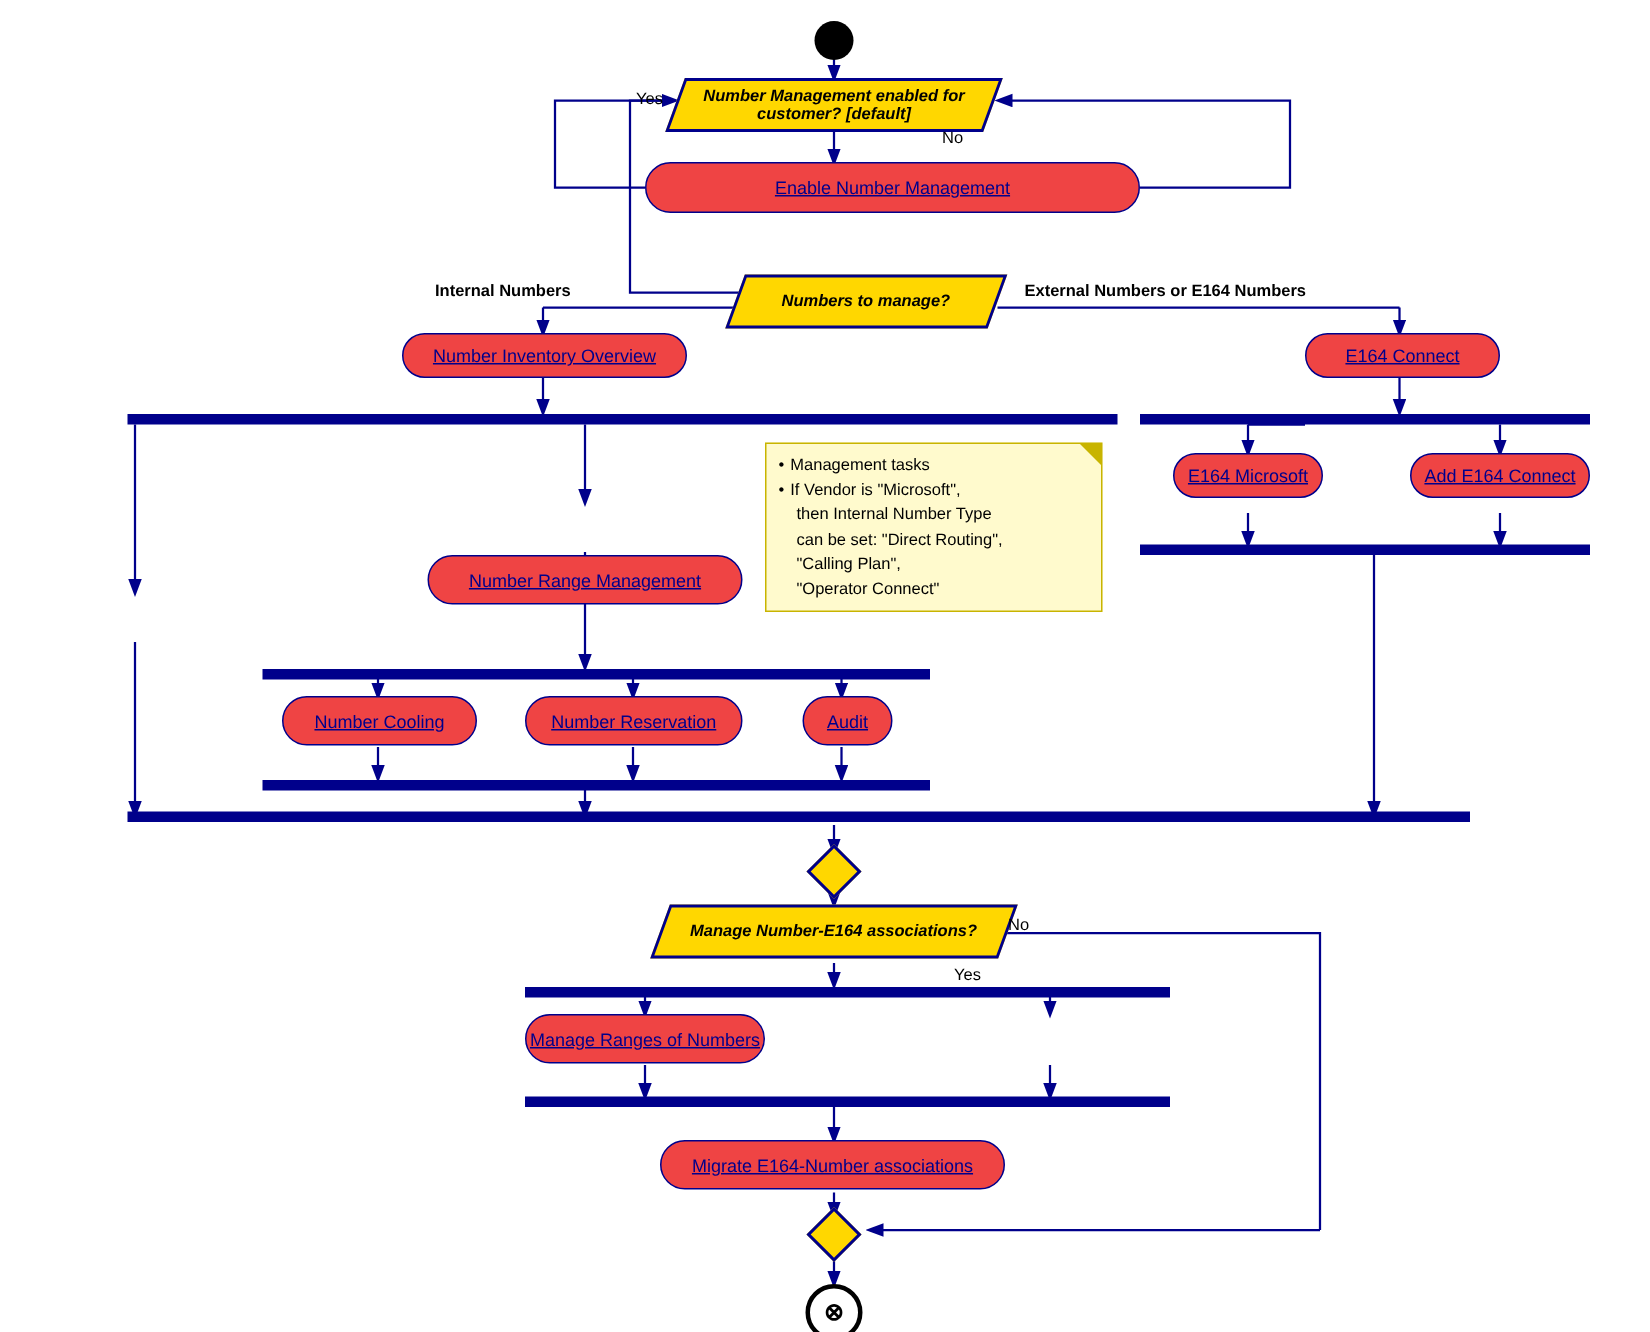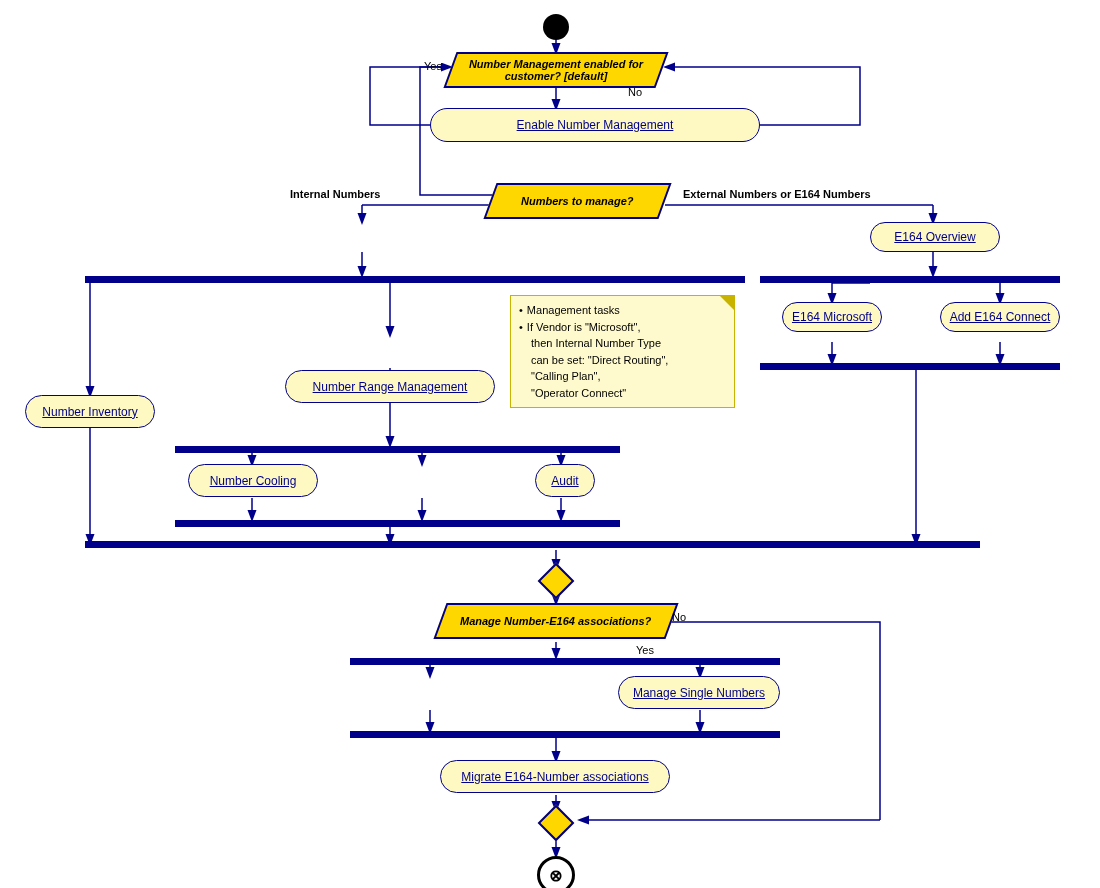--- a/index.html
+++ b/index.html
@@ -20,21 +20,21 @@
     svg#main-svg {
       position: absolute;
       top: 0; left: 0;
       width: 1100px;
       height: 888px;
     }
     .node-box {
       position: absolute;
       border: 1.5px solid #00008B;
       border-radius: 18px;
-      background: #fef9c3;
+      background: #ef4444;
       display: flex;
       align-items: center;
       justify-content: center;
       text-align: center;
       color: #00008B;
       font-size: 12px;
       cursor: pointer;
     }
     .node-box a {
       color: #00008B;
@@ -175,23 +175,26 @@
   </div>
 
   <div style="position:absolute;left:490px;top:183px;width:175px;height:36px;background:#FFD700;border:2px solid #00008B;transform:skewX(-20deg);display:flex;align-items:center;justify-content:center;">
     <span style="transform:skewX(20deg);font-style:italic;font-weight:bold;font-size:11px;color:#000;">Numbers to manage?</span>
   </div>
 
   <div class="label-text" style="left:290px;top:188px;font-weight:bold;">Internal Numbers</div>
 
   <div class="label-text" style="left:683px;top:188px;font-weight:bold;text-align:center;">External Numbers or E164 Numbers</div>
 
+  <div class="node-box" style="left:268px;top:222px;width:190px;height:30px;">
+    <a>Number Inventory Overview</a>
+  </div>
 
   <div class="node-box" style="left:870px;top:222px;width:130px;height:30px;">
-    <a>E164 Overview</a>
+    <a>E164 Connect</a>
   </div>
 
   <div class="sync-bar" style="left:85px;top:276px;width:660px;"></div>
 
   <div class="sync-bar" style="left:760px;top:276px;width:300px;"></div>
 
   <div class="node-box" style="left:285px;top:335px;width:210px;height:33px;margin-top:35px;">
     <a>Number Range Management</a>
   </div>
 
@@ -213,30 +216,30 @@
     <div style="display:flex;align-items:flex-start;">
       <span style="margin-right:4px;">•</span>
         <span>If Vendor is "Microsoft",</span>
     </div>
     <div style="padding-left:12px;">  then Internal Number Type</div>
     <div style="padding-left:12px;">  can be set: "Direct Routing",</div>
     <div style="padding-left:12px;">  "Calling Plan",</div>
     <div style="padding-left:12px;">  "Operator Connect"</div>
   </div>
 
-  <div class="node-box" style="left:25px;top:395px;width:130px;height:33px;">
-    <a>Number Inventory</a>
-  </div>
 
   <div class="sync-bar" style="left:175px;top:446px;width:445px;"></div>
 
   <div class="node-box" style="left:188px;top:464px;width:130px;height:33px;justify-content:center;">
     <a>Number Cooling</a>
   </div>
 
+  <div class="node-box" style="left:350px;top:464px;width:145px;height:33px;">
+    <a>Number Reservation</a>
+  </div>
 
   <div class="node-box" style="left:535px;top:464px;width:60px;height:33px;">
     <a>Audit</a>
   </div>
 
   <div class="sync-bar" style="left:175px;top:520px;width:445px;"></div>
 
   <div class="sync-bar" style="left:85px;top:541px;width:895px;"></div>
 
   <div style="position:absolute;left:543px;top:568px;width:26px;height:26px;background:#FFD700;border:2px solid #00008B;transform:rotate(45deg);"></div>
@@ -244,24 +247,24 @@
   <div style="position:absolute;left:440px;top:603px;width:232px;height:36px;background:#FFD700;border:2px solid #00008B;transform:skewX(-20deg);display:flex;align-items:center;justify-content:center;">
     <span style="transform:skewX(20deg);font-style:italic;font-weight:bold;font-size:11px;color:#000;text-align:center;">Manage Number-E164 associations?</span>
   </div>
 
   <div class="label-text" style="left:672px;top:611px;">No</div>
 
   <div class="label-text" style="left:636px;top:644px;">Yes</div>
 
   <div class="sync-bar" style="left:350px;top:658px;width:430px;"></div>
 
-
-  <div class="node-box" style="left:618px;top:676px;width:162px;height:33px;">
-    <a>Manage Single Numbers</a>
-  </div>
+  <div class="node-box" style="left:350px;top:676px;width:160px;height:33px;">
+    <a>Manage Ranges of Numbers</a>
+  </div>
+
 
   <div class="sync-bar" style="left:350px;top:731px;width:430px;"></div>
 
   <div class="node-box" style="left:440px;top:760px;width:230px;height:33px;">
     <a>Migrate E164-Number associations</a>
   </div>
 
   <div style="position:absolute;left:543px;top:810px;width:26px;height:26px;background:#FFD700;border:2px solid #00008B;transform:rotate(45deg);"></div>
 
   <div style="position:absolute;left:537px;top:856px;width:38px;height:38px;border-radius:50%;border:3px solid #000;background:white;display:flex;align-items:center;justify-content:center;font-size:16px;font-weight:bold;">⊗</div>

